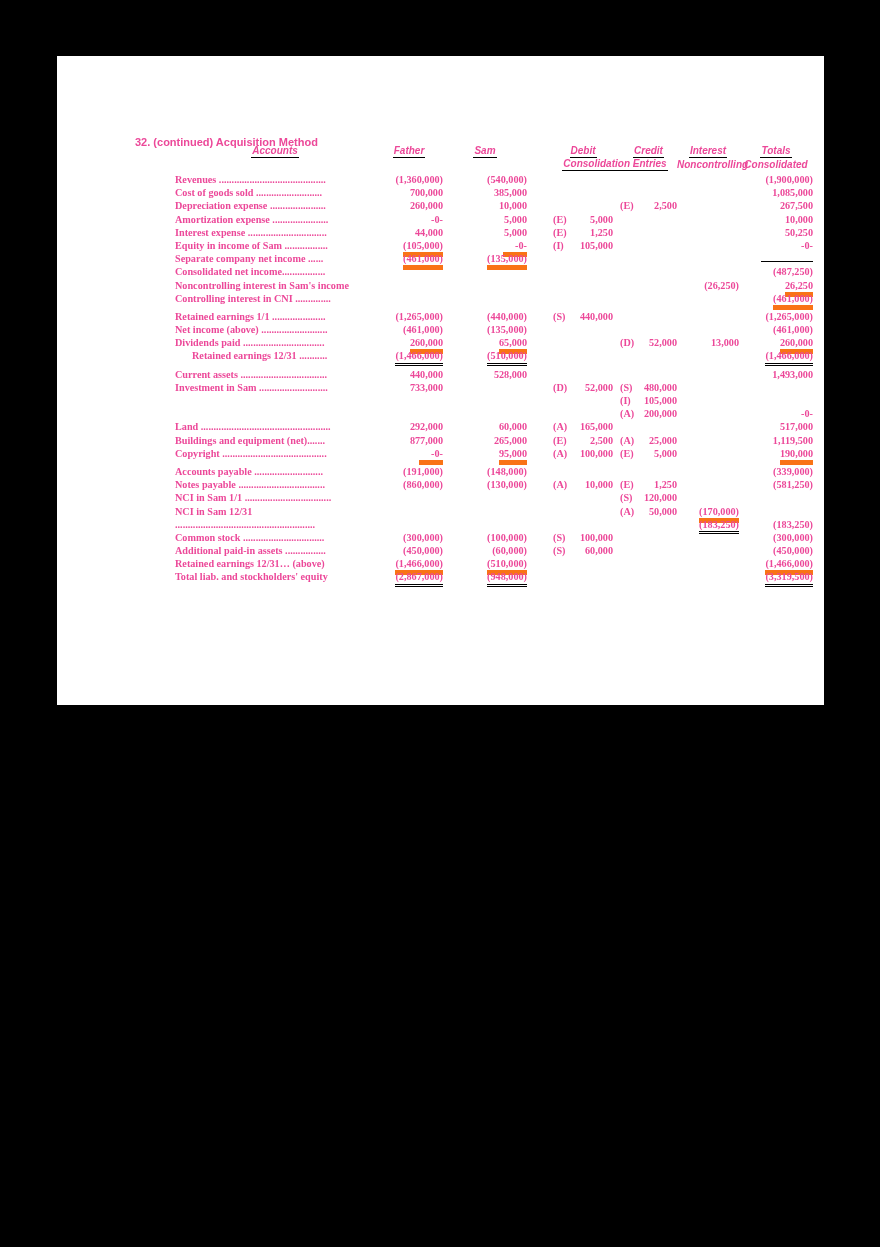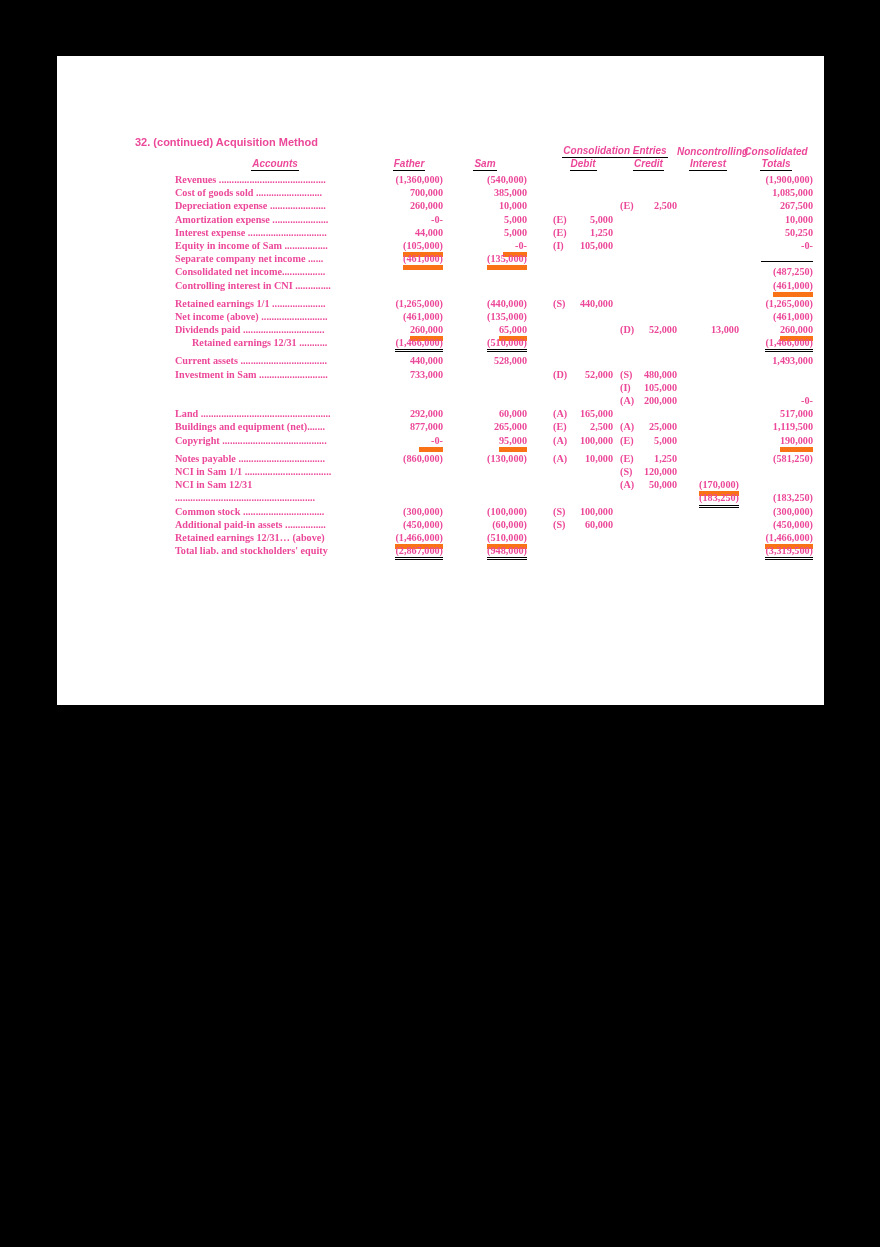--- a/index.html
+++ b/index.html
@@ -37,56 +37,56 @@
 </style>
 </head>
 <body>
 
 <div class="page">
 
   <div class="title">32. (continued) Acquisition Method</div>
 
   <div class="thead">
     <div class="grid hrow">
+      <div class="hc">
+        <span class="hu">Accounts</span>
+      </div>
+      <div class="hc">
+        <span class="hu">Father</span>
+      </div>
+      <div class="hc">
+        <span class="hu">Sam</span>
+      </div>
+      <div class="hc hdebit">
+        <span class="hu">Debit</span>
+      </div>
+      <div class="hc hcredit">
+        <span class="hu">Credit</span>
+      </div>
+      <div class="hc">
+        <span class="hu">Interest</span>
+      </div>
+      <div class="hc">
+        <span class="hu">Totals</span>
+      </div>
+    </div>
+    <div class="grid hrow">
       <div class="hc"></div>
       <div class="hc"></div>
       <div class="hc"></div>
       <div class="hc span-entries">
         <span class="hu">Consolidation Entries</span>
       </div>
       <div class="hc">
         <span>Noncontrolling</span>
       </div>
       <div class="hc">
         <span>Consolidated</span>
       </div>
     </div>
-    <div class="grid hrow">
-      <div class="hc">
-        <span class="hu">Accounts</span>
-      </div>
-      <div class="hc">
-        <span class="hu">Father</span>
-      </div>
-      <div class="hc">
-        <span class="hu">Sam</span>
-      </div>
-      <div class="hc hdebit">
-        <span class="hu">Debit</span>
-      </div>
-      <div class="hc hcredit">
-        <span class="hu">Credit</span>
-      </div>
-      <div class="hc">
-        <span class="hu">Interest</span>
-      </div>
-      <div class="hc">
-        <span class="hu">Totals</span>
-      </div>
-    </div>
   </div>
 
   <div class="tbody">
       <div class="grid row">
         <div class="c acct">Revenues ..........................................</div>
         <div class="c num"><span class="val">(1,360,000)</span></div>
         <div class="c num"><span class="val">(540,000)</span></div>
         <div class="c deb"></div>
         <div class="c cred"></div>
         <div class="c num"></div>
@@ -161,20 +161,29 @@
       <div class="grid row">
         <div class="c acct">Consolidated net income.................</div>
         <div class="c num"></div>
         <div class="c num"></div>
         <div class="c deb"></div>
         <div class="c cred"></div>
         <div class="c num"></div>
         <div class="c num"><span class="val">(487,250)</span></div>
       </div>
       <div class="grid row">
+        <div class="c acct">Noncontrolling interest in Sam's income</div>
+        <div class="c num"></div>
+        <div class="c num"></div>
+        <div class="c deb"></div>
+        <div class="c cred"></div>
+        <div class="c num"><span class="val">(26,250)</span></div>
+        <div class="c num"><span class="val u1">26,250</span></div>
+      </div>
+      <div class="grid row">
         <div class="c acct">Controlling interest in CNI ..............</div>
         <div class="c num"></div>
         <div class="c num"></div>
         <div class="c deb"></div>
         <div class="c cred"></div>
         <div class="c num"></div>
         <div class="c num"><span class="val u1">(461,000)</span></div>
       </div>
       <div class="gaprow"></div>
       <div class="grid row">
@@ -305,20 +314,29 @@
         </div>
         <div class="c cred">
           <span>(E)</span>
           <span>5,000</span>
         </div>
         <div class="c num"></div>
         <div class="c num"><span class="val u1">190,000</span></div>
       </div>
       <div class="gaprow"></div>
       <div class="grid row">
+        <div class="c acct">Accounts payable ...........................</div>
+        <div class="c num"><span class="val">(191,000)</span></div>
+        <div class="c num"><span class="val">(148,000)</span></div>
+        <div class="c deb"></div>
+        <div class="c cred"></div>
+        <div class="c num"></div>
+        <div class="c num"><span class="val">(339,000)</span></div>
+      </div>
+      <div class="grid row">
         <div class="c acct">Notes payable ..................................</div>
         <div class="c num"><span class="val">(860,000)</span></div>
         <div class="c num"><span class="val">(130,000)</span></div>
         <div class="c deb">
           <span>(A)</span>
           <span>10,000</span>
         </div>
         <div class="c cred">
           <span>(E)</span>
           <span>1,250</span>

